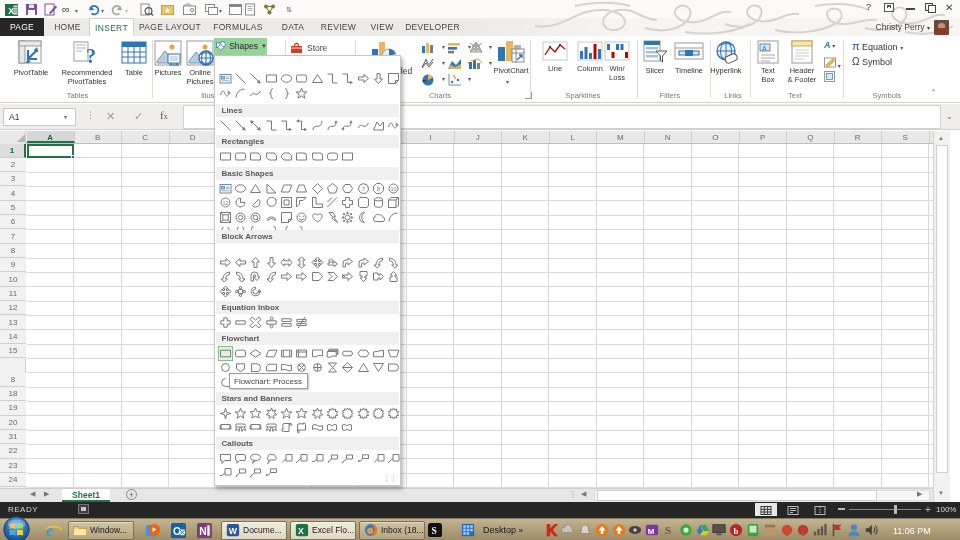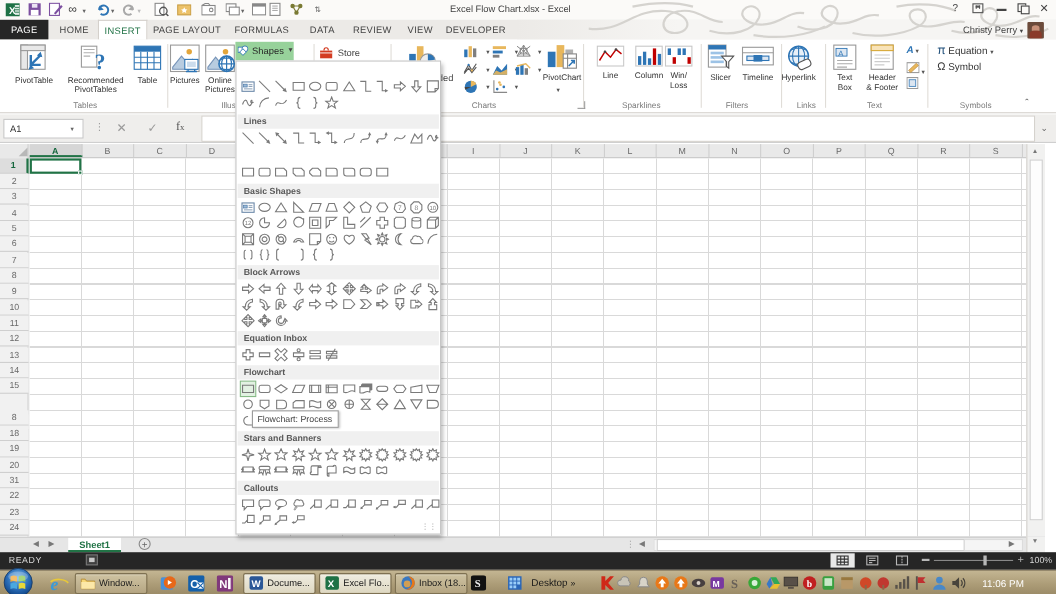--- a/index.html
+++ b/index.html
@@ -93,21 +93,20 @@
       </svg></div>
     <div style="position:absolute;left:263px;top:2px;width:13px;height:13px"><svg width="13" height="13" viewBox="0 0 13 13">
         <circle cx="3" cy="3.5" r="2" fill="#7a7a34"></circle>
         <circle cx="10" cy="3.5" r="2" fill="#7a7a34"></circle>
         <circle cx="6.5" cy="9.5" r="2" fill="#7a7a34"></circle>
         <path d="M3 3.5 L10 3.5 L6.5 9.5 Z" fill="none" stroke="#7a7a34"></path>
       </svg></div>
     <div style="position:absolute;left:286px;top:2px;width:10px;height:13px"><svg width="10" height="13" viewBox="0 0 10 13">
         <text x="0" y="9" font-size="7" fill="#666" font-family="Liberation Sans">⇅</text>
       </svg></div>
-    <div style="position:absolute;left:0;top:3px;width:928px;text-align:center;font-size:8.5px;color:#3f3f3f">Excel Flow Chart.xlsx - Excel</div>
     <div style="position:absolute;left:866px;top:2px;font-size:9px;color:#444">?</div>
     <div style="position:absolute;left:884px;top:3px;width:10px;height:9px;border:1px solid #555">
       <div style="margin:1px auto 0;width:4px;height:3px;border-top:2px solid #555;border-left:1px solid #555;border-right:1px solid #555"></div>
     </div>
     <div style="position:absolute;left:906px;top:8px;width:9px;height:1.5px;background:#444"></div>
     <div style="position:absolute;left:925px;top:3px;width:8px;height:8px;border:1px solid #444"></div>
     <div style="position:absolute;left:928px;top:5px;width:8px;height:8px;border:1px solid #444;background:#fbfaf8"></div>
     <div style="position:absolute;left:945px;top:2px;font-size:10px;color:#444">✕</div>
     <div style="position:absolute;left:845px;top:22px;width:85px;text-align:right;font-size:8.5px;color:#444">Christy Perry <span style="font-size:6px">▾</span></div>
     <div style="position:absolute;left:934px;top:20px;width:15px;height:15px;background:#6b4a3a;border-radius:1px;overflow:hidden">
@@ -786,20 +785,21 @@
       <div class="shic" style="left:157.5px;top:63.0px;">
         <svg width="13" height="13" viewBox="0 0 13 13" style="display:block">
           <path d="M1.5 11 L5 3 L8 7 L11.5 3 L11.5 11 Z" fill="none" stroke="#7a7a7a" stroke-width="1"></path>
         </svg>
       </div>
       <div class="shic" style="left:172.8px;top:63.0px;">
         <svg width="13" height="13" viewBox="0 0 13 13" style="display:block">
           <path d="M1.5 8 C 3 3, 5 3, 6 6.5 C 7 10, 9 10, 10 6 C 10.5 4, 9.5 3.5, 9 5 C 8.6 6.5, 10 7, 11.5 6" fill="none" stroke="#7a7a7a" stroke-width="1"></path>
         </svg>
       </div>
+      <div class="shhdr" style="top:79.0px">Rectangles</div>
       <div class="shic" style="left:4.0px;top:94.0px;">
         <svg width="13" height="13" viewBox="0 0 13 13" style="display:block">
           <path d="M1.5 3 H11.5 V10 H1.5 Z" fill="none" stroke="#7a7a7a" stroke-width="1"></path>
         </svg>
       </div>
       <div class="shic" style="left:19.4px;top:94.0px;">
         <svg width="13" height="13" viewBox="0 0 13 13" style="display:block">
           <path d="M3 3 H10 Q11.5 3 11.5 4.5 V8.5 Q11.5 10 10 10 H3 Q1.5 10 1.5 8.5 V4.5 Q1.5 3 3 3 Z" fill="none" stroke="#7a7a7a" stroke-width="1"></path>
         </svg>
       </div>
@@ -1058,21 +1058,21 @@
       <div class="shic" style="left:65.4px;top:169.5px;">
         <svg width="13" height="13" viewBox="0 0 13 13" style="display:block">
           <path d="M8 1.5 Q6 1.5 6 3.5 V5 Q6 6.5 4.5 6.5 Q6 6.5 6 8 V9.5 Q6 11.5 8 11.5" fill="none" stroke="#7a7a7a" stroke-width="1"></path>
         </svg>
       </div>
       <div class="shic" style="left:80.8px;top:169.5px;">
         <svg width="13" height="13" viewBox="0 0 13 13" style="display:block">
           <path d="M5 1.5 Q7 1.5 7 3.5 V5 Q7 6.5 8.5 6.5 Q7 6.5 7 8 V9.5 Q7 11.5 5 11.5" fill="none" stroke="#7a7a7a" stroke-width="1"></path>
         </svg>
       </div>
-      <div class="shhdr" style="top:185.0px">Block Arrows</div>
+      <div class="shhdr" style="top:174px">Block Arrows</div>
       <div class="shic" style="left:4.0px;top:200.0px;">
         <svg width="13" height="13" viewBox="0 0 13 13" style="display:block">
           <path d="M1.5 5 H7 V2.5 L11.5 6.5 L7 10.5 V8 H1.5 Z" fill="none" stroke="#7a7a7a" stroke-width="1"></path>
         </svg>
       </div>
       <div class="shic" style="left:19.4px;top:200.0px;">
         <svg width="13" height="13" viewBox="0 0 13 13" style="display:block">
           <path d="M11.5 5 H6 V2.5 L1.5 6.5 L6 10.5 V8 H11.5 Z" fill="none" stroke="#7a7a7a" stroke-width="1"></path>
         </svg>
       </div>

